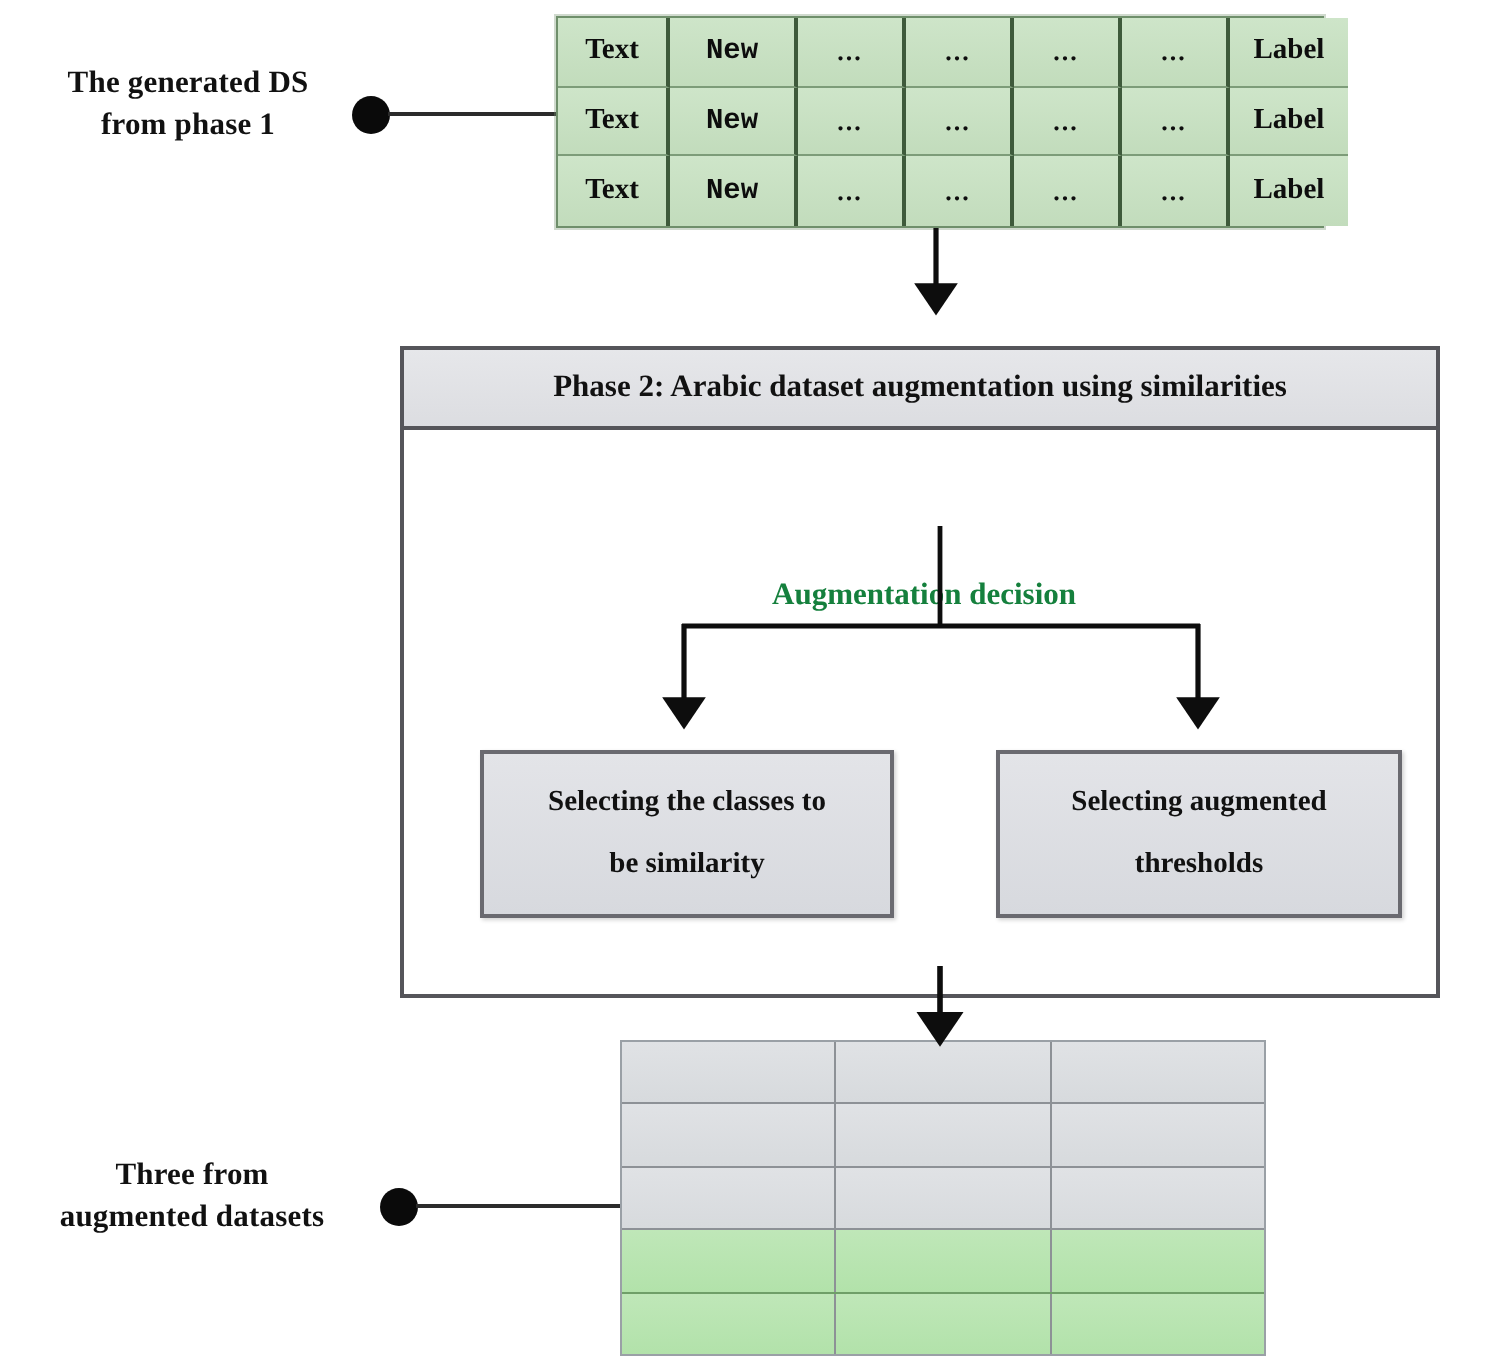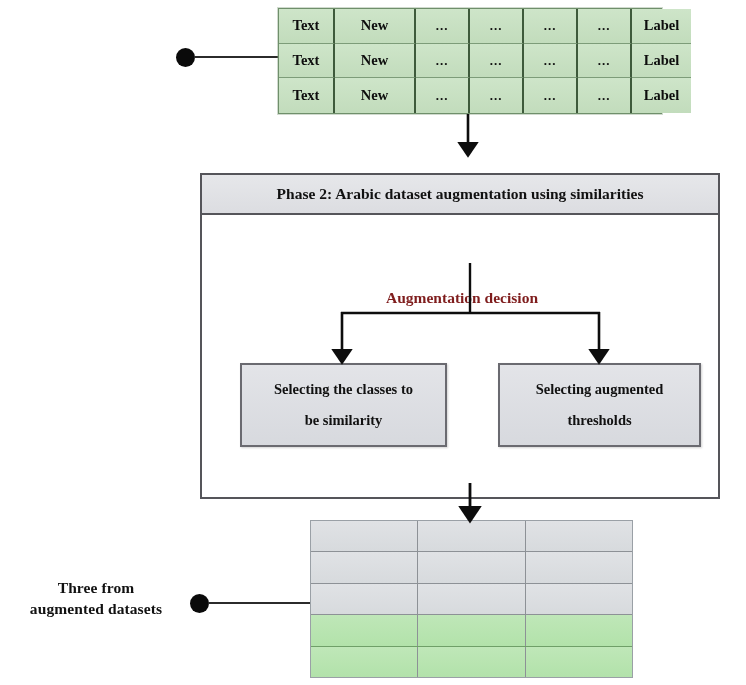--- a/index.html
+++ b/index.html
@@ -61,21 +61,21 @@
     border-bottom: 1px solid #7d9c79;
     box-sizing: border-box;
     font-weight: bold;
     font-size: 14.5px;
     color: #0d0d0d;
     overflow: hidden;
   }
   #top-table .trow:last-child .tcell { border-bottom: none; }
   #top-table .tcell:last-child { border-right: none; }
   #top-table .c0 { width: 56px; }
-  #top-table .c1 { width: 81px; }
+  #top-table .c1 { width: 64px; font-family: Liberation Mono, monospace; }
   #top-table .c2,
   #top-table .c3,
   #top-table .c4,
   #top-table .c5 { width: 54px; }
   #top-table .c6 { width: 59px; }
   #top-table .dots { font-size: 13px; letter-spacing: 1px; }
 
   
   #phase2 {
     left: 200px; top: 157px;
@@ -96,38 +96,39 @@
     font-size: 15.5px;
     color: #111111;
   }
   #phase2-body { position: relative; height: calc(100% - 40px); }
 
   #aug-decision {
     left: 4px; right: 0; top: 74px;
     text-align: center;
     font-weight: bold;
     font-size: 15.5px;
-    color: #7f1d1d;
+    color: #15803d;
   }
 
   .subbox {
     border: 2px solid #6a6a70;
     box-sizing: border-box;
     background: linear-gradient(180deg,#e3e4e8 0%, #d7d9de 100%);
     display: flex;
     flex-direction: column;
     align-items: center;
     justify-content: center;
     gap: 14px;
     font-weight: bold;
     font-size: 14.5px;
     color: #111111;
     text-align: center;
     padding: 0 10px;
     box-shadow: 1px 1px 2px rgba(0,0,0,.18);
+    margin-top: 12px;
   }
   #subbox-left  { left: 240px; top: 363px; width: 207px; height: 84px; }
   #subbox-right { left: 498px; top: 363px; width: 203px; height: 84px; }
 
   
   #bottom-table {
     left: 310px; top: 520px;
     width: 323px; height: 158px;
     border: 1px solid #9aa0a6;
     box-sizing: border-box;
@@ -153,20 +154,24 @@
   #bottom-table .greenrow { border-bottom-color: #6f9f68; }
 
   
   #arrows { left: 0; top: 0; width: 746px; height: 685px; pointer-events: none; }
 </style>
 </head>
 <body>
 
 <div id="diagram">
 
+  <div class="abs cap" id="src-caption" style="left:8px; top:32px; width:172px;">
+    <div>The generated DS</div>
+    <div>from phase 1</div>
+  </div>
   <div class="abs bullet" style="left:176px; top:48px;"></div>
   <div class="abs hline" style="left:194px; top:56px; width:86px;"></div>
 
   <div class="abs" id="top-table">
     <div class="trow">
       <div class="tcell c0">Text</div>
       <div class="tcell c1">New</div>
       <div class="tcell c2 dots">...</div>
       <div class="tcell c3 dots">...</div>
       <div class="tcell c4 dots">...</div>

